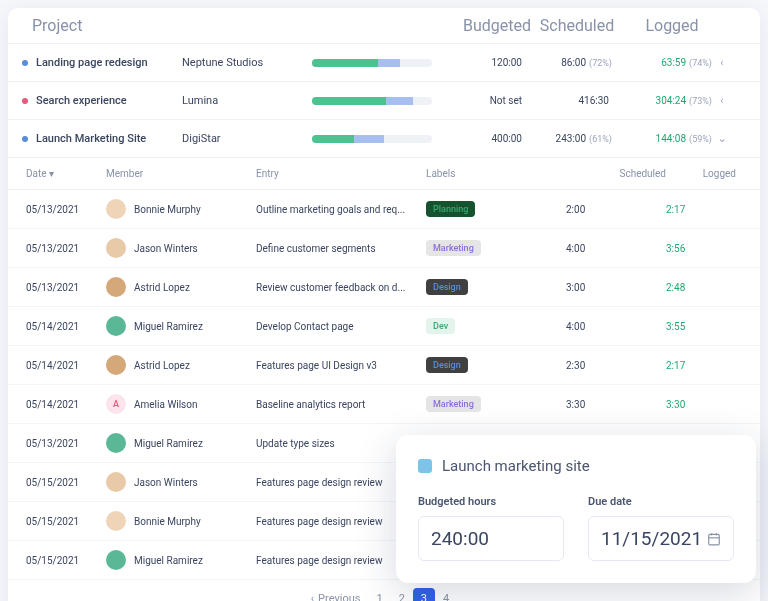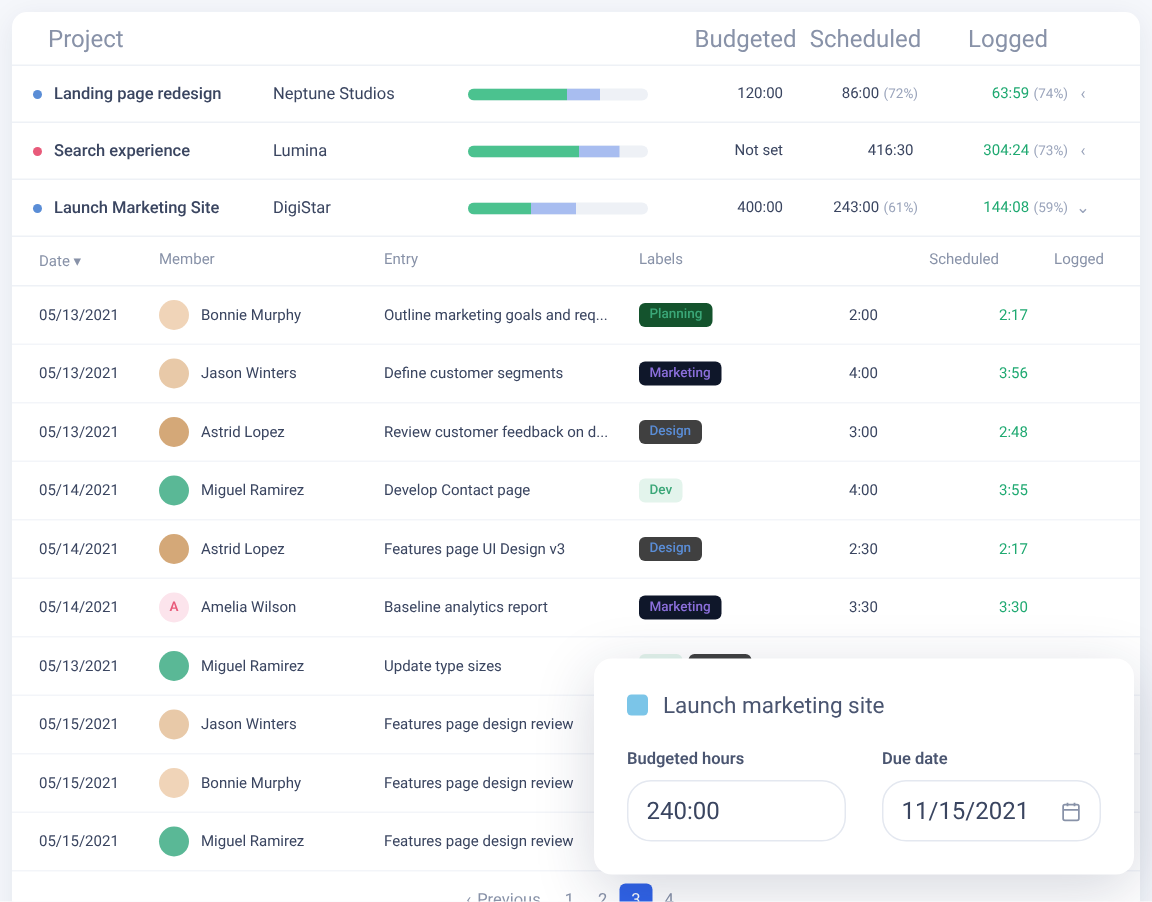--- a/index.html
+++ b/index.html
@@ -19,36 +19,36 @@
 .chev{color:#9aa4bb;text-align:center;cursor:pointer}
 .subhdr{display:grid;grid-template-columns:80px 150px 170px 140px 100px 70px;padding:10px 18px;font-size:10px;color:#8892a8;border-bottom:1px solid #eef1f6}
 .subhdr .r{text-align:right}
 .erow{display:grid;grid-template-columns:80px 150px 170px 140px 100px 70px;align-items:center;padding:9px 18px;font-size:10px;color:#3a4560;border-bottom:1px solid #f3f5f9}
 .member{display:flex;align-items:center;gap:8px}
 .av{width:20px;height:20px;border-radius:50%;display:flex;align-items:center;justify-content:center;font-size:9px;font-weight:600;flex-shrink:0}
 .entry{color:#3a4560;white-space:nowrap;overflow:hidden;text-overflow:ellipsis}
 .labels{display:flex;gap:4px}
 .lbl{padding:3px 7px;border-radius:4px;font-size:9px;font-weight:500}
 .lbl.plan{background:#14532d;color:#3ba778}
-.lbl.mkt{background:#0f172a;color:#8b6fdb}
+.lbl.mkt{background:#e5e5e5;color:#8b6fdb}
 .lbl.des{background:#404040;color:#5a8dd6}
 .lbl.dev{background:#e3f4ec;color:#3ba778}
 .lbl.meet{background:#fbf0de;color:#c9923b}
 .erow .r{}
 .pag{display:flex;align-items:center;justify-content:center;gap:8px;padding:12px 0 16px;font-size:11px;color:#8892a8}
 .pag .pg{padding:4px 8px;border-radius:4px;cursor:pointer}
 .pag .pg.active{background:#3063e8;color:#fff}
 .pag .prev{display:flex;align-items:center;gap:4px;cursor:pointer}
 .popup{position:absolute;right:12px;bottom:18px;width:360px;background:#fff;border-radius:12px;box-shadow:0 10px 40px rgba(30,40,80,0.18);padding:22px}
 .popup .ttl{display:flex;align-items:center;gap:10px;font-size:15px;color:#4a5570;margin-bottom:20px}
 .popup .sq{width:14px;height:14px;border-radius:3px;background:#7bc5e8}
 .popup .flds{display:flex;gap:24px}
 .popup .fld{flex:1}
 .popup .flbl{font-size:11px;color:#4a5570;font-weight:600;margin-bottom:8px}
-.popup .inp{border:1px solid #e4e8f0;border-radius:16px;padding:10px 12px;font-size:16px;color:#3a4560;display:flex;align-items:center;justify-content:space-between}
+.popup .inp{border:1px solid #e4e8f0;border-radius:6px;padding:10px 12px;font-size:19px;color:#3a4560;display:flex;align-items:center;justify-content:space-between}
 .cal{color:#8892a8}
 </style>
 </head>
 <body>
 
 <div class="card">
   <div class="hdr">
     <div>Project</div>
     <div></div>
       <div></div>

